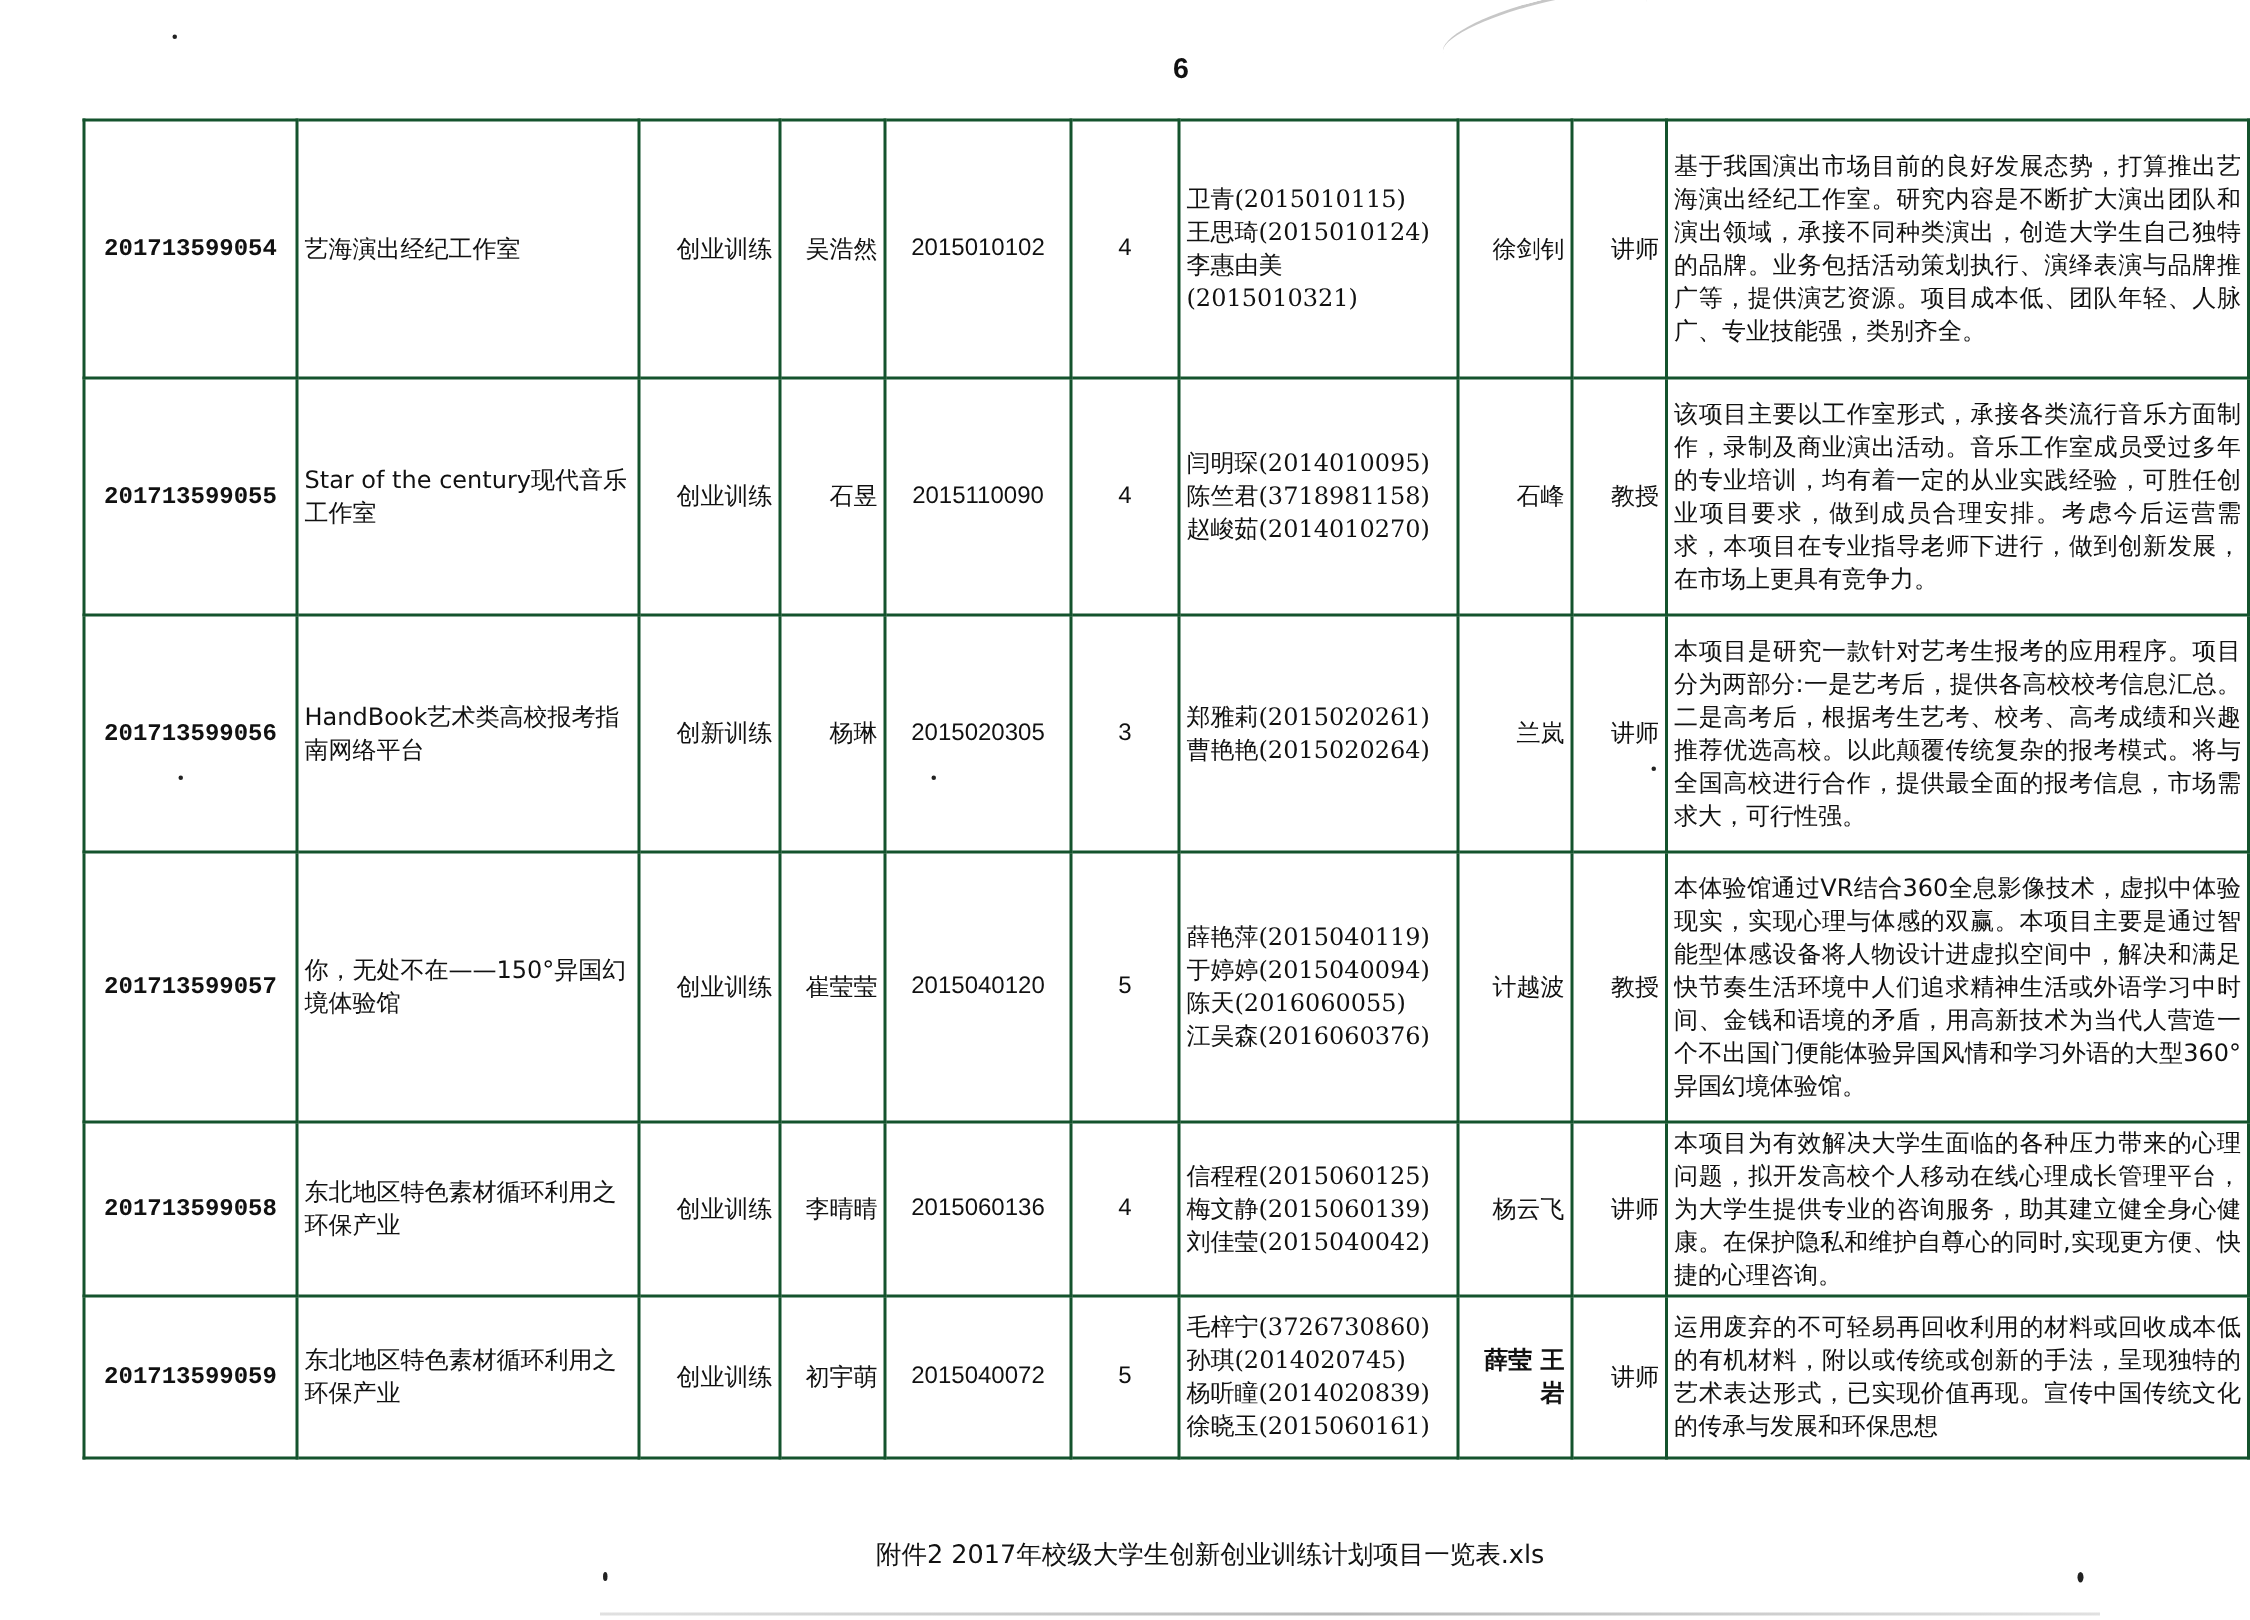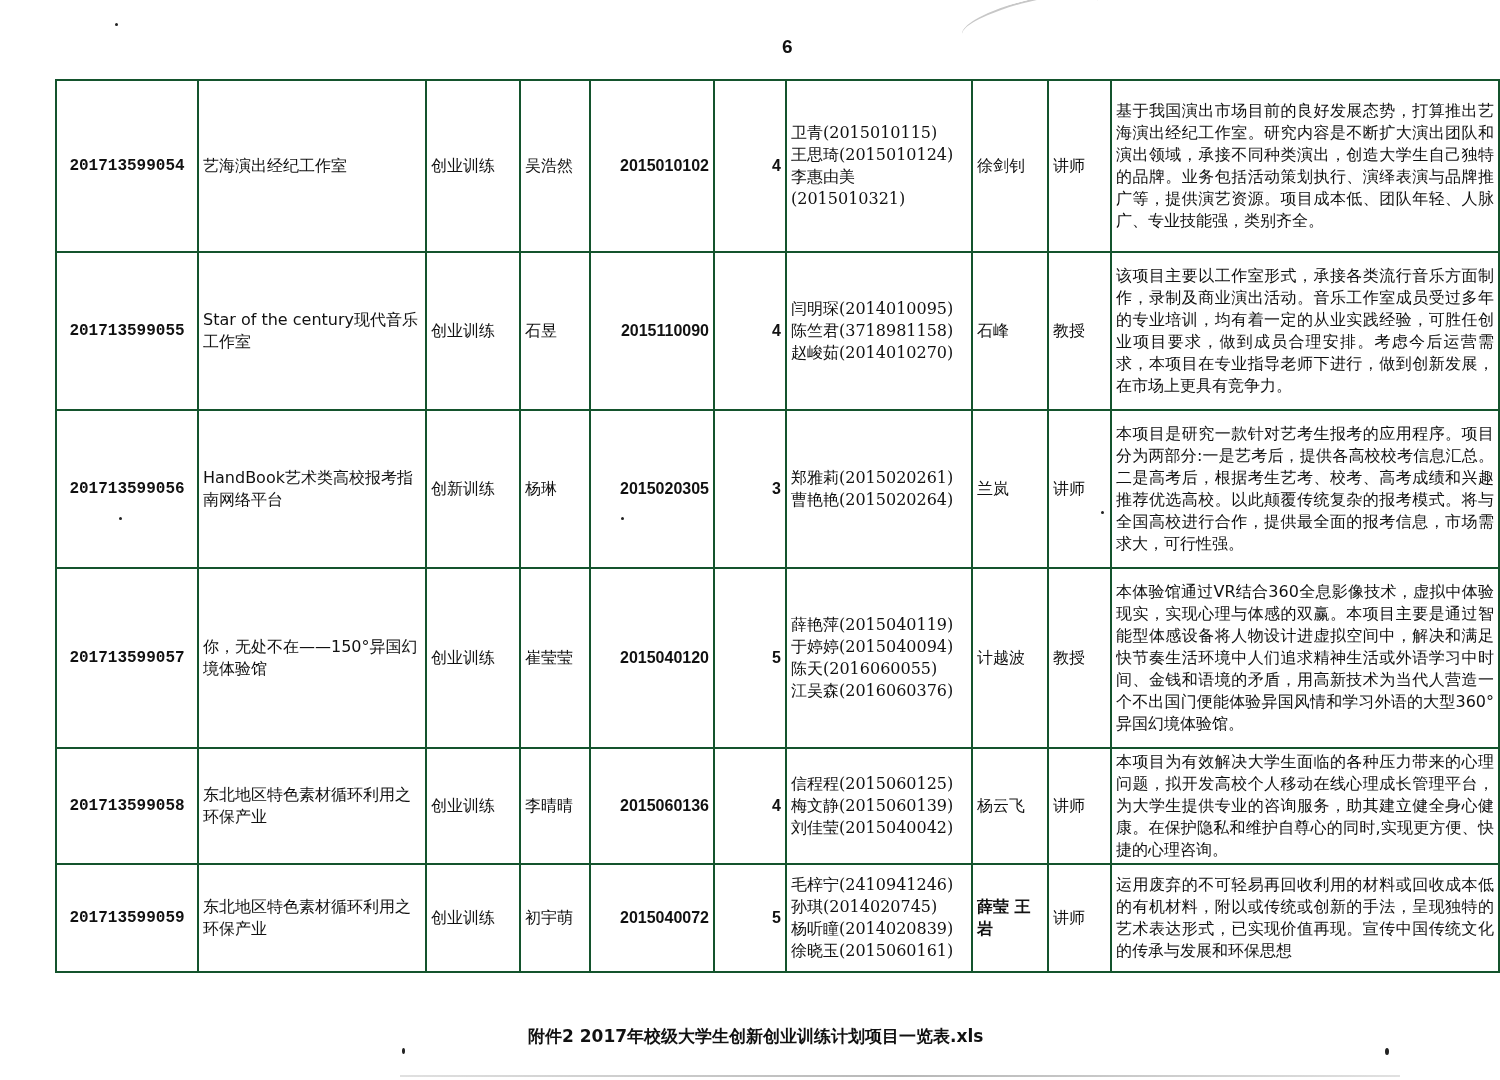--- a/index.html
+++ b/index.html
@@ -56,27 +56,27 @@
       font-size: 16px;
       text-align: center;
       padding: 0 2px;
     }
     td.c-name {
       font-size: 16px;
       line-height: 22px;
       padding-left: 4px;
     }
     td.c-type, td.c-leader, td.c-tutor, td.c-title {
-      text-align: left;
+      text-align: right;
       font-size: 16px;
     }
     td.c-sid, td.c-count {
-      text-align: right;
+      text-align: center;
       font-family: "Liberation Sans", sans-serif;
-      font-weight: bold;
+      font-weight: normal;
       font-size: 16px;
     }
     td.c-members {
       font-family: "DejaVu Serif", "Liberation Serif", serif;
       font-size: 15px;
       line-height: 22px;
       padding-left: 5px;
       margin-left: 14px;
     }
     td.c-desc {
@@ -86,24 +86,24 @@
       vertical-align: top;
       text-align: justify;
     }
     td.c-desc .desc-text {
       display: block;
       max-height: 100%;
       overflow: hidden;
     }
     .footer-filename {
       position: absolute;
-      left: 528px;
+      left: 584px;
       top: 1025px;
       font-size: 17px;
-      font-weight: bold;
+      font-weight: normal;
       font-family: "DejaVu Sans", "Liberation Sans", sans-serif;
       text-align: right;
     }
     .bottom-rule {
       position: absolute;
       left: 400px;
       top: 1075px;
       width: 1000px;
       height: 2px;
       background: linear-gradient(to right, #cccccc, #888888, #cccccc);
@@ -233,21 +233,21 @@
     </tr>
 
     <tr style="height:108px">
       <td class="c-id">201713599059</td>
       <td class="c-name">东北地区特色素材循环利用之环保产业</td>
       <td class="c-type">创业训练</td>
       <td class="c-leader">初宇萌</td>
       <td class="c-sid">2015040072</td>
       <td class="c-count">5</td>
       <td class="c-members">
-        <div>毛梓宁(2410941246)</div>
+        <div>毛梓宁(3726730860)</div>
         <div>孙琪(2014020745)</div>
         <div>杨听瞳(2014020839)</div>
         <div>徐晓玉(2015060161)</div>
       </td>
       <td class="c-tutor" style="width:60px; word-break:break-all;font-weight:bold;">薛莹 王岩</td>
       <td class="c-title">讲师</td>
       <td class="c-desc">
           <span class="desc-text">运用废弃的不可轻易再回收利用的材料或回收成本低的有机材料，附以或传统或创新的手法，呈现独特的艺术表达形式，已实现价值再现。宣传中国传统文化的传承与发展和环保思想</span>
         </td>
     </tr>

